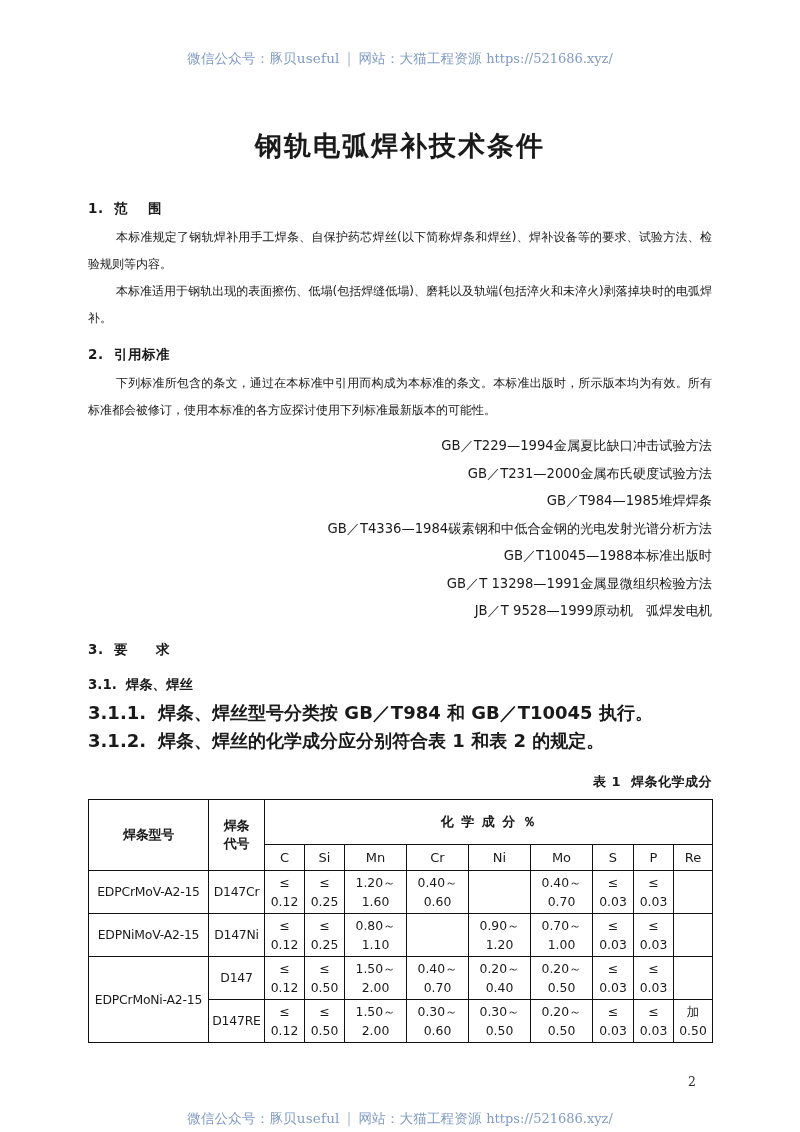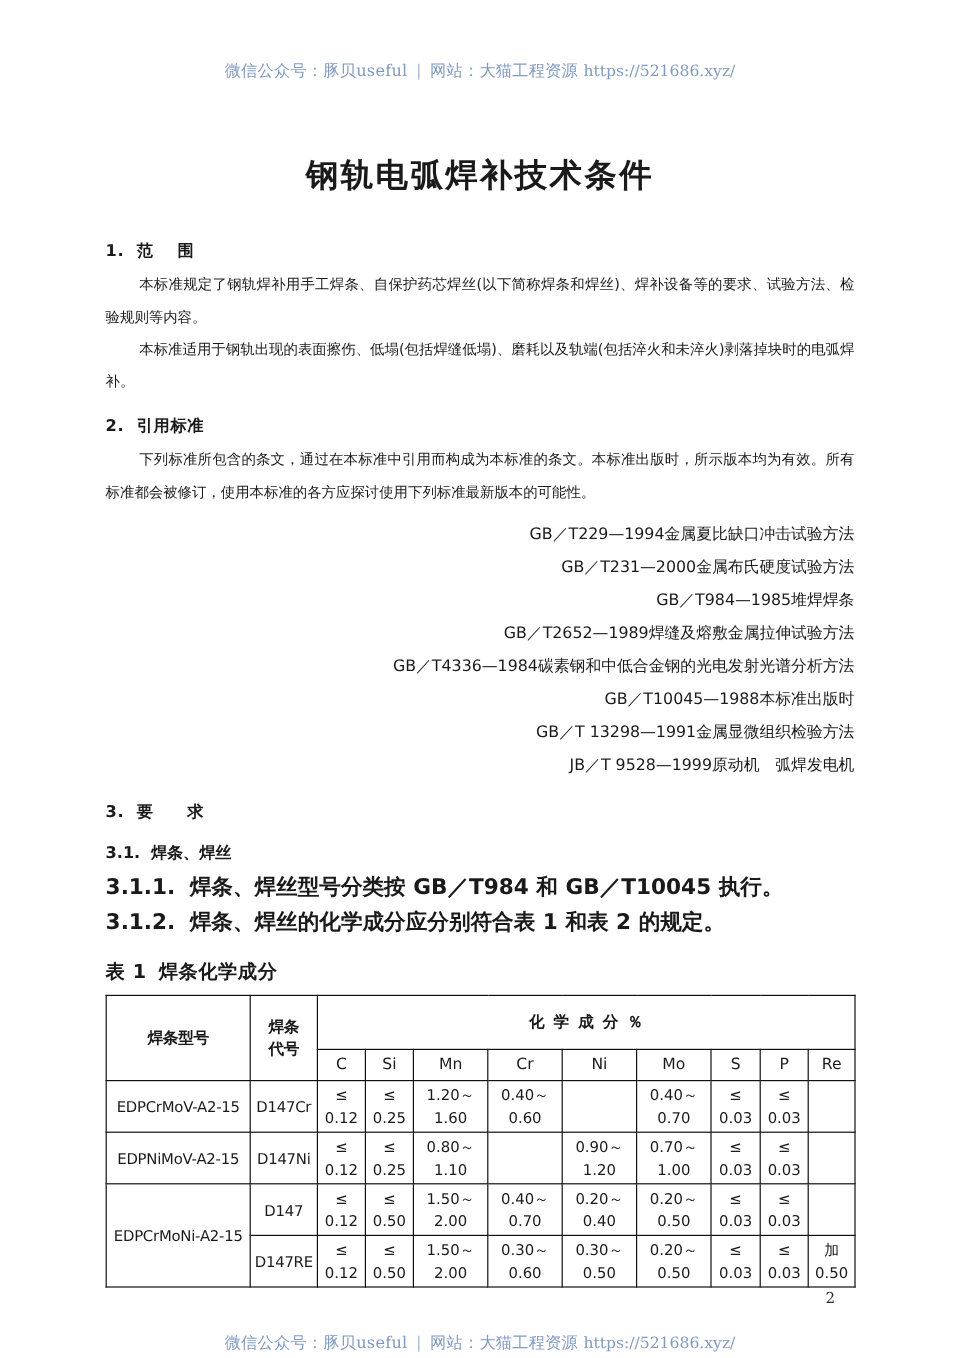--- a/index.html
+++ b/index.html
@@ -118,22 +118,22 @@
   .h3 {
     font-size: 18px;
     font-weight: bold;
     margin: 0;
     line-height: 28.5px;
   }
   .h3 .gap { display: inline-block; width: 12px; }
 
   
   .table-caption {
-    text-align: left;
-    font-size: 16px;
+    text-align: right;
+    font-size: 13px;
     font-weight: bold;
     margin: 17px 0 8px 0;
     letter-spacing: 0.5px;
   }
   .table-caption .gap { display: inline-block; width: 10px; }
 
   table.chem {
     border-collapse: collapse;
     width: 624px;
     table-layout: fixed;
@@ -220,21 +220,20 @@
 
     <div class="sec-gap-1"></div>
 
     <p class="h1"><span class="num">2.</span><span>引用标准</span></p>
     <p class="para">下列标准所包含的条文，通过在本标准中引用而构成为本标准的条文。本标准出版时，所示版本均为有效。所有标准都会被修订，使用本标准的各方应探讨使用下列标准最新版本的可能性。</p>
 
     <ul class="std-list">
       <li><span class="code">GB／T229—1994</span><span>金属夏比缺口冲击试验方法</span></li>
       <li><span class="code">GB／T231—2000</span><span>金属布氏硬度试验方法</span></li>
       <li><span class="code">GB／T984—1985</span><span>堆焊焊条</span></li>
-      <li><span class="code">GB／T2652—1989</span><span>焊缝及熔敷金属拉伸试验方法</span></li>
       <li><span class="code">GB／T4336—1984</span><span>碳素钢和中低合金钢的光电发射光谱分析方法</span></li>
       <li><span class="code">GB／T10045—1988</span><span>本标准出版时</span></li>
       <li><span class="code">GB／T 13298—1991</span><span>金属显微组织检验方法</span></li>
       <li><span class="code">JB／T 9528—1999</span><span>原动机　弧焊发电机</span></li>
     </ul>
 
     <div class="sec-gap-2"></div>
 
     <p class="h1"><span class="num">3.</span><span>要　　求</span></p>
 

